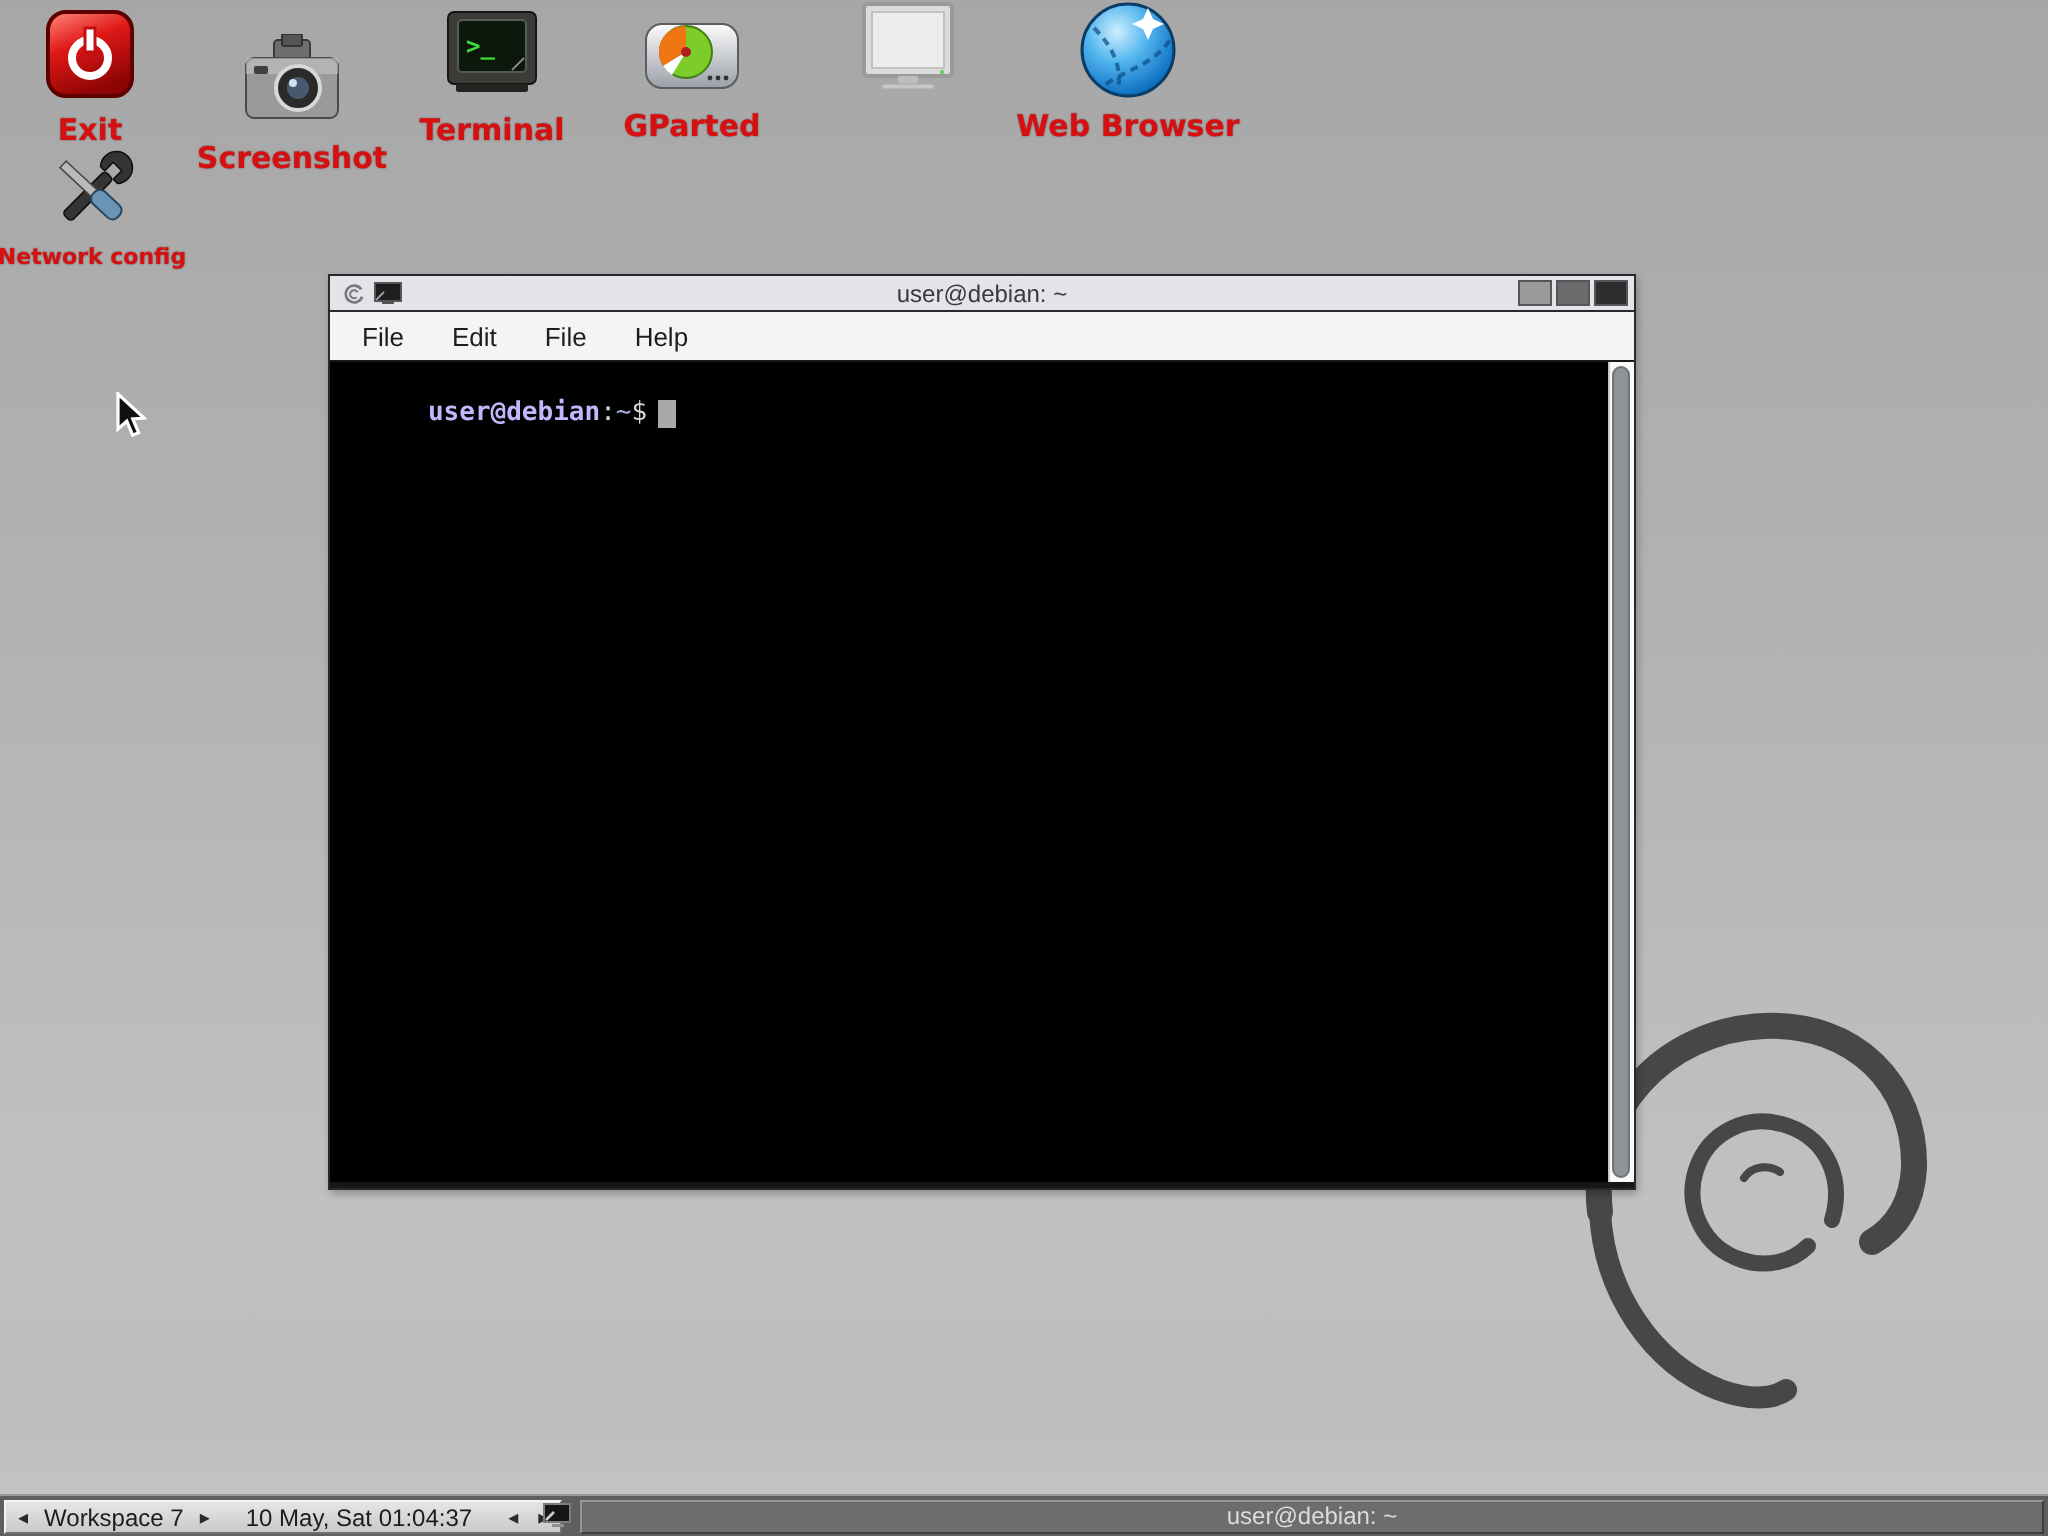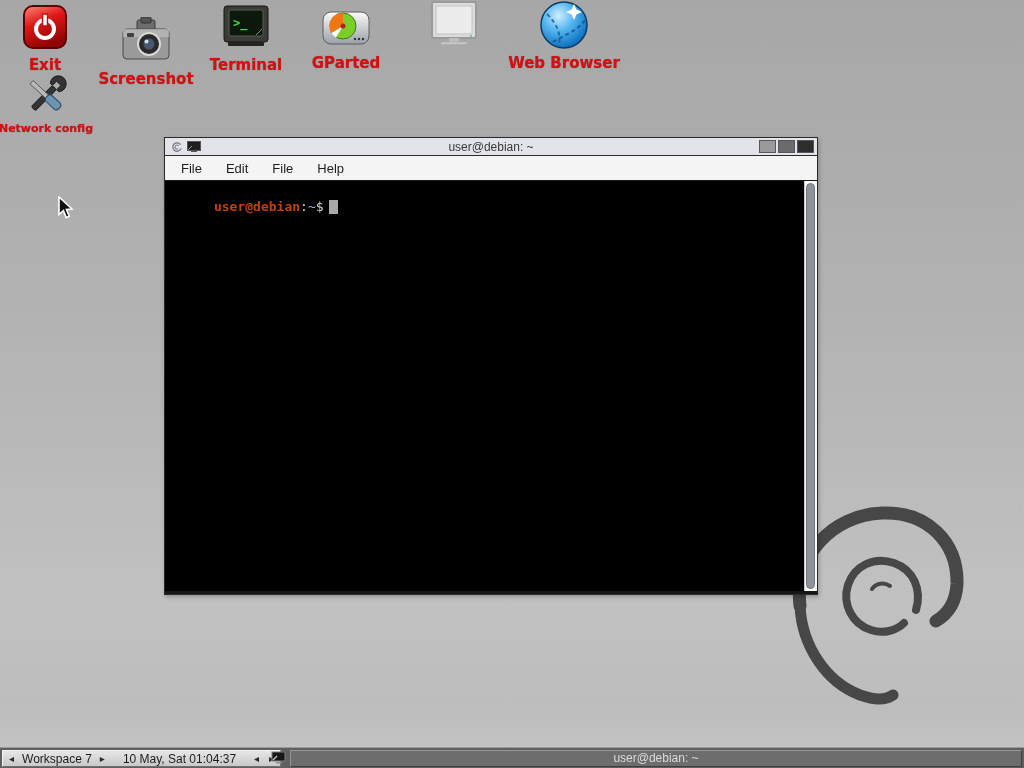--- a/index.html
+++ b/index.html
@@ -43,21 +43,21 @@
   .menubar {
     height:25px; background:#f4f4f4; display:flex; align-items:center;
     padding-left:4px; flex:0 0 auto; border-bottom:1px solid #18181a;
   }
   .menuitem { font-size:13px; color:#1d1d1d; padding:0 12px; }
   .termbody { position:relative; flex:1 1 auto; background:#000; border-bottom:3px solid #161616; }
   .promptline {
     position:absolute; left:2px; top:3px; white-space:pre;
     font-family:"DejaVu Sans Mono", monospace; font-size:13px; line-height:15px;
   }
-  .p-user { color:#c2410c; font-weight:bold; }
+  .p-user { color:#c4b5fd; font-weight:bold; }
   .p-sep  { color:#d8d8d8; }
   .p-path { color:#a3b4d4; }
   .p-sym  { color:#d8d8d8; }
   .cursorblock { display:inline-block; width:9px; height:14px; background:#a9a9a9; vertical-align:text-bottom; margin-left:5px; }
   .scrolltrack {
     position:absolute; top:0; right:0; bottom:0; width:13px;
     background:#fafafa; border-left:1px solid #c9c9c9;
   }
   .scrollthumb {
     position:absolute; top:2px; bottom:2px; left:1px; width:9px;

